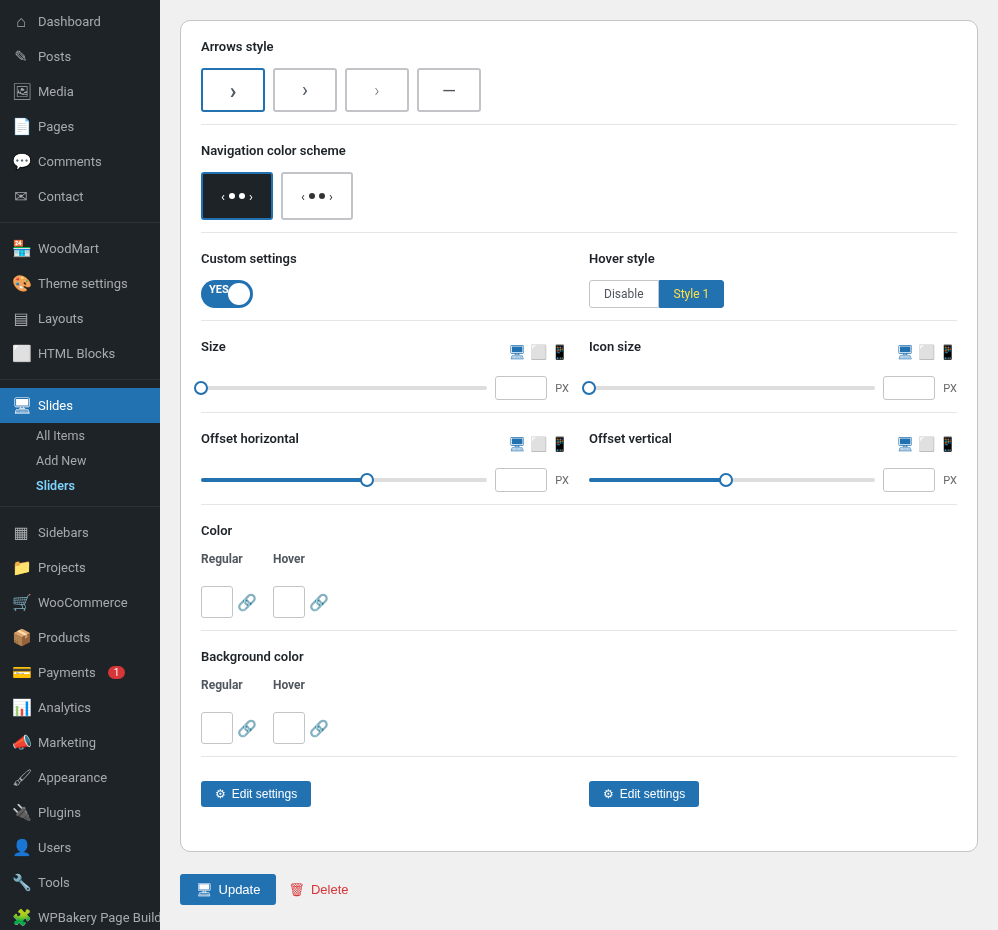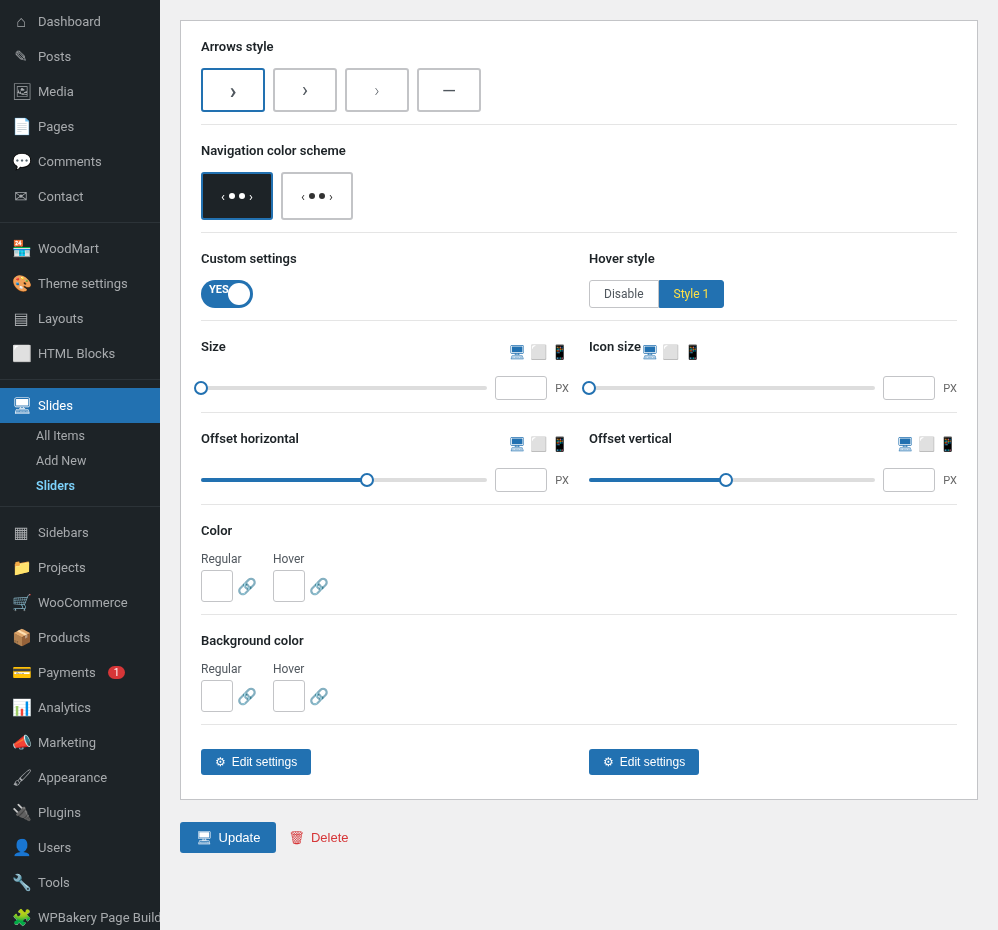--- a/index.html
+++ b/index.html
@@ -37,22 +37,22 @@
     #main {
       flex: 1;
       background: #f0f0f1;
       padding: 20px 20px 20px 20px;
       overflow-y: auto;
     }
 
     .content-card {
       background: #fff;
       border: 1px solid #c3c4c7;
-      border-radius: 0;
-      padding: 0 20px 12px 20px;
+      border-radius: 10px;
+      padding: 0 20px 32px 20px;
     }
 
     .section {
       padding: 18px 0 12px 0;
       border-bottom: 1px solid #e5e5e5;
     }
     .section:last-child { border-bottom: none; }
 
     .section-title {
       font-size: 13px;
@@ -172,21 +172,21 @@
     }
     .slider-unit { font-size: 11px; color: #666; }
 
     
     .device-icons { display: flex; gap: 4px; margin-bottom: 4px; }
     .device-icon { font-size: 14px; color: #2271b1; cursor: pointer; }
     .device-icon.inactive { color: #aaa; }
 
     
     .color-group { display: flex; gap: 16px; margin-top: 6px; }
-    .color-item { display: flex; flex-direction: column; gap: 4px; }
+    .color-item { display: flex; flex-direction: column; gap: 20px; font-weight: bold; }
     .color-label { font-size: 12px; color: #50575e; }
     .color-swatch-row { display: flex; align-items: center; gap: 4px; }
     .color-swatch {
       width: 32px;
       height: 32px;
       background: #fff;
       border: 1px solid #c3c4c7;
       border-radius: 3px;
     }
     .color-link { font-size: 16px; color: #aaa; cursor: pointer; }
@@ -432,21 +432,21 @@
           <div class="slider-row">
             <div class="slider-track">
               <div class="slider-fill" style="width:0%;"></div>
               <div class="slider-thumb" style="left:calc(0% - 7px);"></div>
             </div>
             <input class="slider-input" type="text" value="" style="">
             <span class="slider-unit">PX</span>
           </div>
         </div>
         <div>
-          <div style="display:flex; align-items:center; margin-bottom:4px;">
+          <div style="display:flex; align-items:center; justify-content:space-between; margin-bottom:4px;">
             <div class="section-title">Icon size</div>
             <div class="device-icons">
               <span class="device-icon">🖥</span>
               <span class="device-icon inactive">⬜</span>
               <span class="device-icon inactive">📱</span>
             </div>
           </div>
           <div class="slider-row">
             <div class="slider-track">
               <div class="slider-fill" style="width:0%;"></div>

